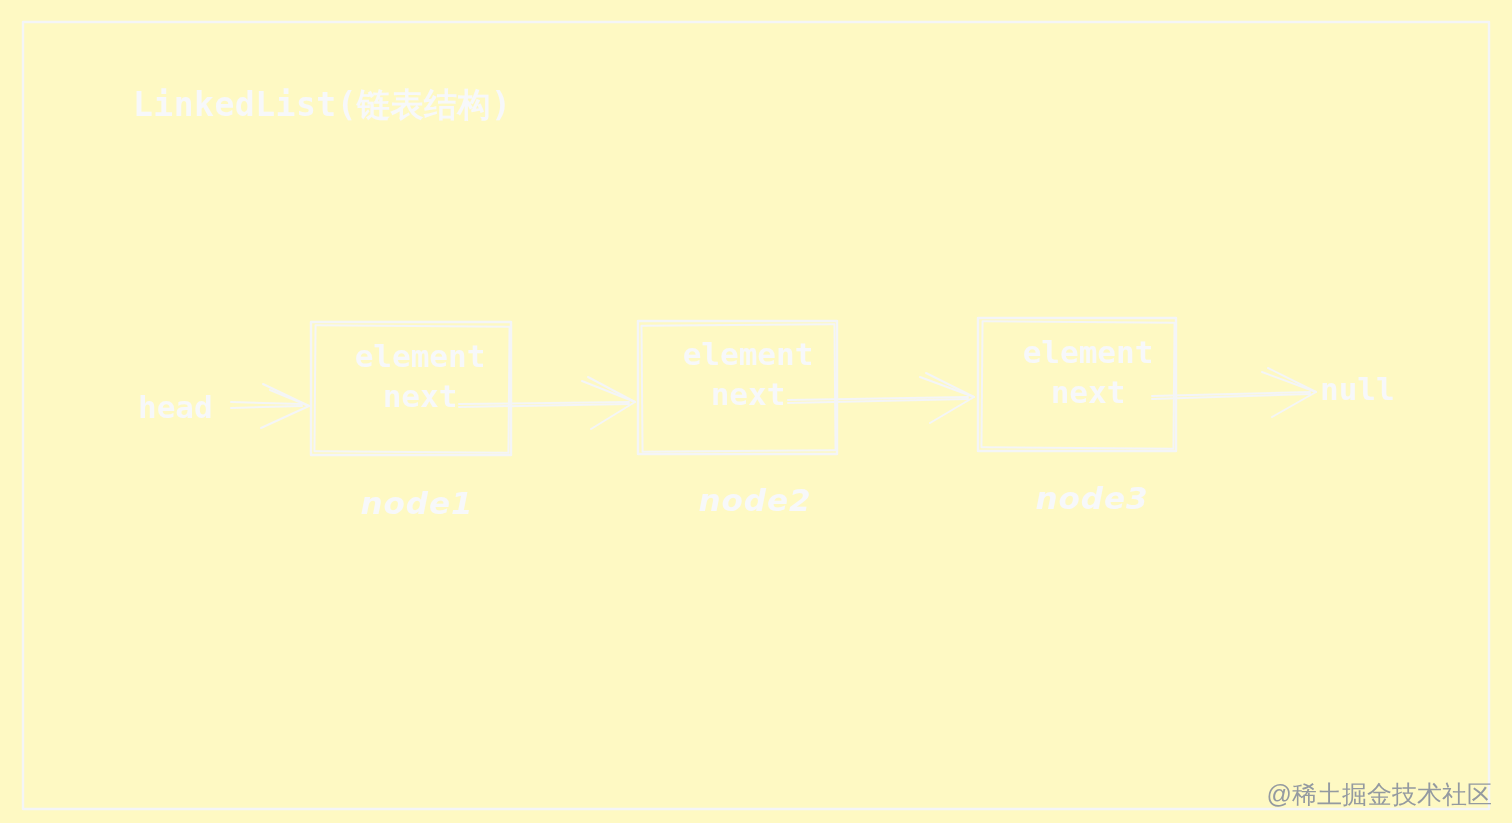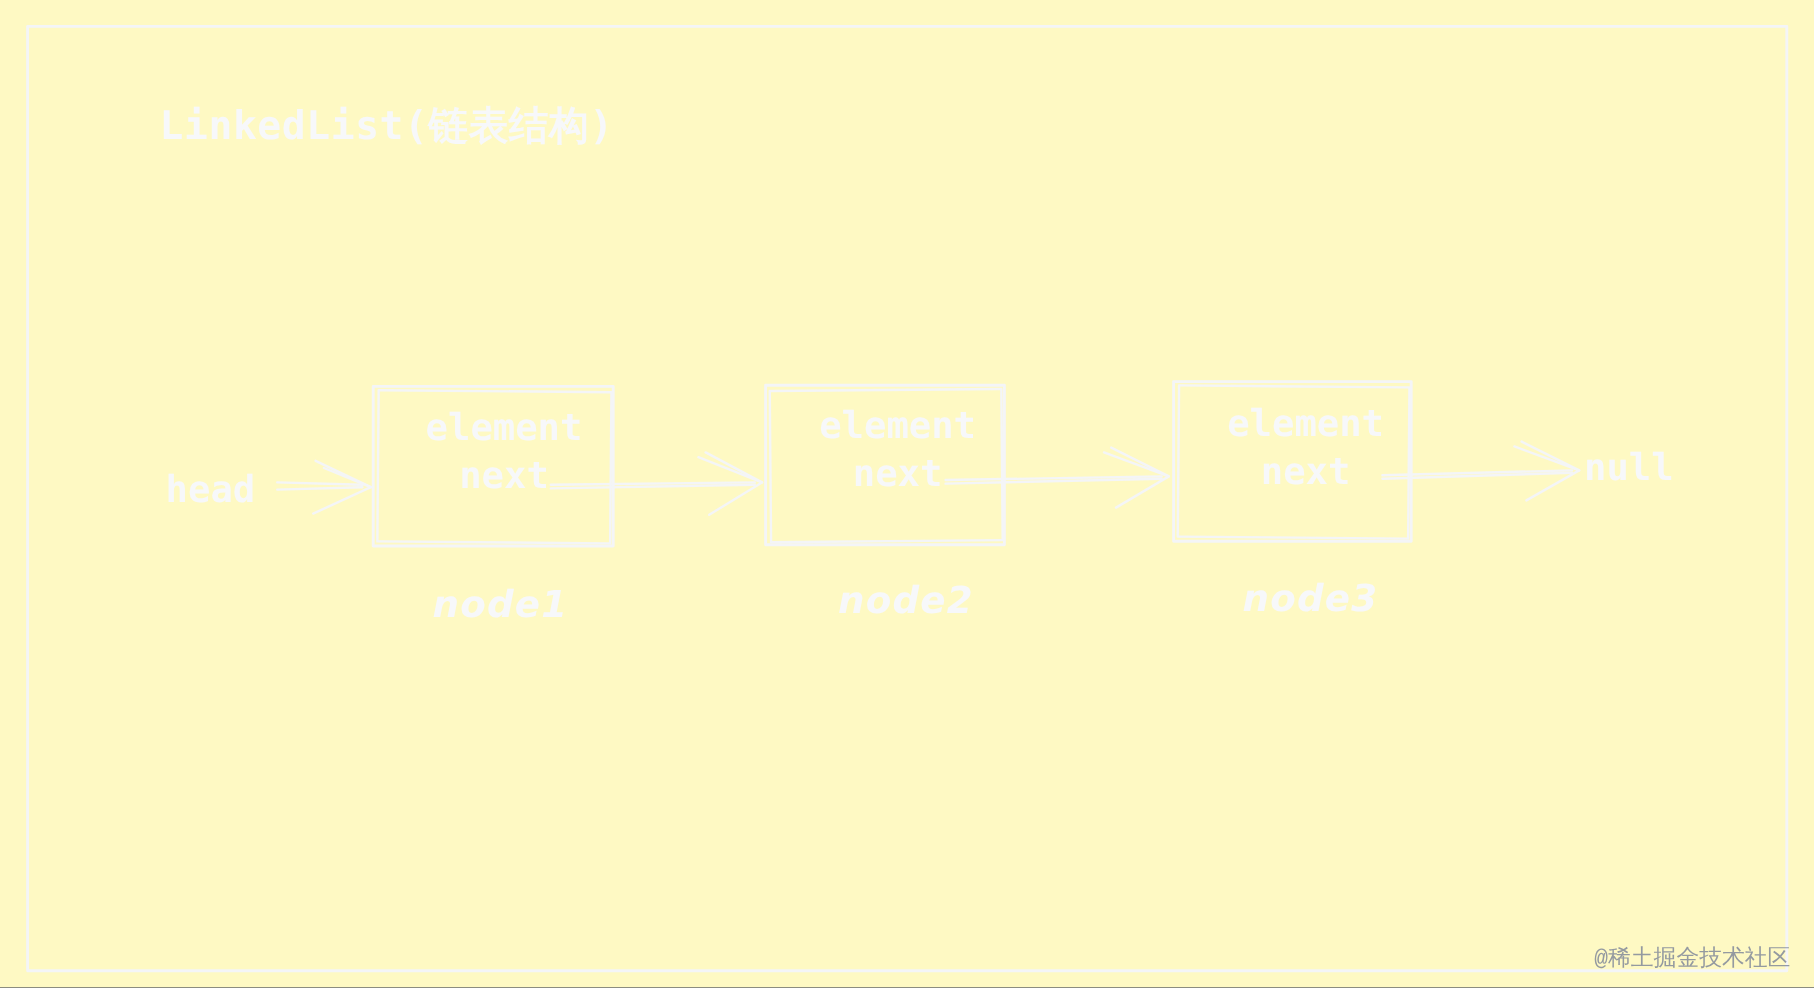--- a/index.html
+++ b/index.html
@@ -46,22 +46,22 @@
     font-style: italic;
     font-weight: bold;
     font-size: 31px;
     fill: #f7f8fa;
     letter-spacing: 1px;
   }
   .watermark {
     position: absolute;
     right: 20px;
     bottom: 12px;
-    font-family: Liberation Mono, monospace;
-    font-size: 19px;
+    font-family: Liberation Sans, sans-serif;
+    font-size: 25px;
     color: #828a9b;
     opacity: 0.85;
     z-index: 3;
   }
 </style>
 </head>
 <body>
 
 <div class="canvas">
   <svg class="diagram" viewBox="0 0 1512 823">

